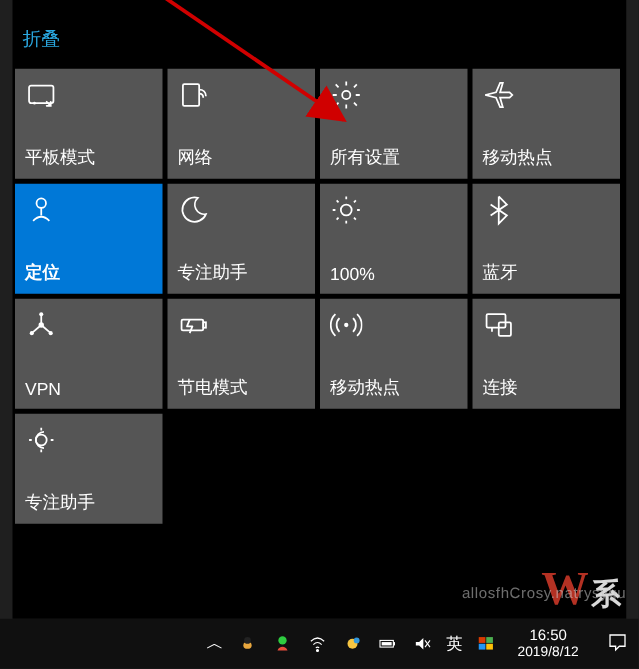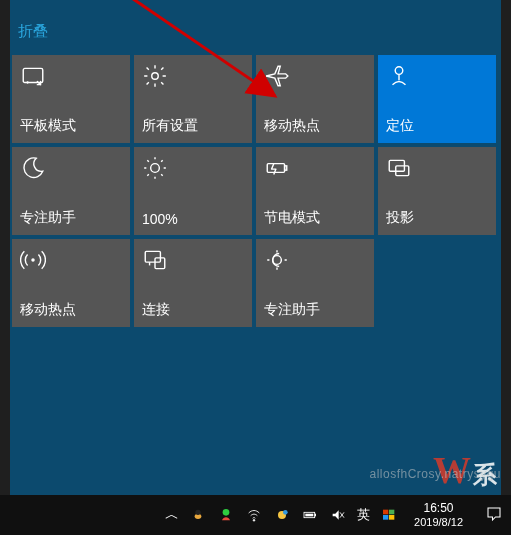--- a/index.html
+++ b/index.html
@@ -12,21 +12,21 @@
     overflow: hidden;
     color: #fff;
     position: relative;
   }
   .panel {
     position: absolute;
     left: 10px;
     right: 10px;
     top: 0;
     bottom: 40px;
-    background: #0c4a6e;
+    background: #000000;
   }
   .header {
     display: flex;
     justify-content: space-between;
     align-items: center;
     padding: 22px 8px 14px 8px;
   }
   .link {
     color: #2aa6de;
     font-size: 15px;
@@ -41,20 +41,21 @@
   }
   .tile {
     background: #555555;
     position: relative;
     box-sizing: border-box;
     padding: 23px;
     cursor: pointer;
   }
   .tile.active {
     background: #0078d7;
+    font-weight: bold;
   }
   .tile .icon {
     position: absolute;
     top: 8px;
     left: 8px;
     width: 28px;
     height: 28px;
   }
   .tile .icon svg {
     width: 26px;
@@ -189,20 +190,28 @@
       <div class="tile">
         <span class="icon"><svg viewBox="0 0 24 24">
             <rect x="3" y="5" width="18" height="13" rx="1.5"></rect>
             <circle cx="7" cy="18" r="0.4" fill="#fff"></circle>
             <path d="M16 17 L19 20 M19 17 L19 20 L16 20" stroke-linecap="round"></path>
           </svg></span>
         <span class="label">平板模式</span>
       </div>
       <div class="tile">
         <span class="icon"><svg viewBox="0 0 24 24">
+            <rect x="4" y="4" width="12" height="16" rx="1"></rect>
+            <path d="M16 8 C19 8 21 10 21 13"></path>
+            <path d="M16 11 C18 11 19 12 19 14"></path>
+          </svg></span>
+        <span class="label">网络</span>
+      </div>
+      <div class="tile">
+        <span class="icon"><svg viewBox="0 0 24 24">
             <circle cx="12" cy="12" r="3"></circle>
             <path d="M12 2v3M12 19v3M4.2 4.2l2.1 2.1M17.7 17.7l2.1 2.1M2 12h3M19 12h3M4.2 19.8l2.1-2.1M17.7 6.3l2.1-2.1"></path>
           </svg></span>
         <span class="label">所有设置</span>
       </div>
       <div class="tile">
         <span class="icon"><svg viewBox="0 0 24 24">
             <path d="M2 12 L10 10 L13 3 L15 3 L13 10 L20 10 L22 12 L20 14 L13 14 L15 21 L13 21 L10 14 Z" fill="none"></path>
           </svg></span>
         <span class="label">移动热点</span>
@@ -223,32 +232,43 @@
       </div>
       <div class="tile">
         <span class="icon"><svg viewBox="0 0 24 24">
             <circle cx="12" cy="12" r="4"></circle>
             <path d="M12 2v2M12 20v2M2 12h2M20 12h2M4.9 4.9l1.4 1.4M17.7 17.7l1.4 1.4M4.9 19.1l1.4-1.4M17.7 6.3l1.4-1.4"></path>
           </svg></span>
         <span class="label">100%</span>
       </div>
       <div class="tile">
         <span class="icon"><svg viewBox="0 0 24 24">
+            <path d="M12 2 L12 22 L18 16 L6 8 M12 2 L18 8 L6 16"></path>
+          </svg></span>
+        <span class="label">蓝牙</span>
+      </div>
+      <div class="tile">
+        <span class="icon"><svg viewBox="0 0 24 24">
+            <circle cx="12" cy="12" r="2" fill="#fff" stroke="none"></circle>
+            <circle cx="5" cy="18" r="1.5" fill="#fff" stroke="none"></circle>
+            <circle cx="19" cy="18" r="1.5" fill="#fff" stroke="none"></circle>
+            <circle cx="12" cy="4" r="1.5" fill="#fff" stroke="none"></circle>
+            <line x1="12" y1="12" x2="12" y2="4"></line>
+            <line x1="12" y1="12" x2="5" y2="18"></line>
+            <line x1="12" y1="12" x2="19" y2="18"></line>
+          </svg></span>
+        <span class="label">VPN</span>
+      </div>
+      <div class="tile">
+        <span class="icon"><svg viewBox="0 0 24 24">
             <rect x="3" y="8" width="16" height="8" rx="1"></rect>
             <rect x="19" y="10" width="2" height="4"></rect>
             <path d="M9 8 L7 13 L11 13 L9 18" stroke-linejoin="round"></path>
           </svg></span>
         <span class="label">节电模式</span>
-      </div>
-      <div class="tile">
-        <span class="icon"><svg viewBox="0 0 24 24">
-            <rect x="3" y="5" width="14" height="10" rx="1"></rect>
-            <rect x="9" y="10" width="12" height="9" rx="1"></rect>
-          </svg></span>
-        <span class="label">投影</span>
       </div>
       <div class="tile">
         <span class="icon"><svg viewBox="0 0 24 24">
             <circle cx="12" cy="12" r="1.6" fill="#fff" stroke="none"></circle>
             <path d="M7 17 A7 7 0 0 1 7 7"></path>
             <path d="M17 7 A7 7 0 0 1 17 17"></path>
             <path d="M4 20 A11 11 0 0 1 4 4"></path>
             <path d="M20 4 A11 11 0 0 1 20 20"></path>
           </svg></span>
         <span class="label">移动热点</span>

